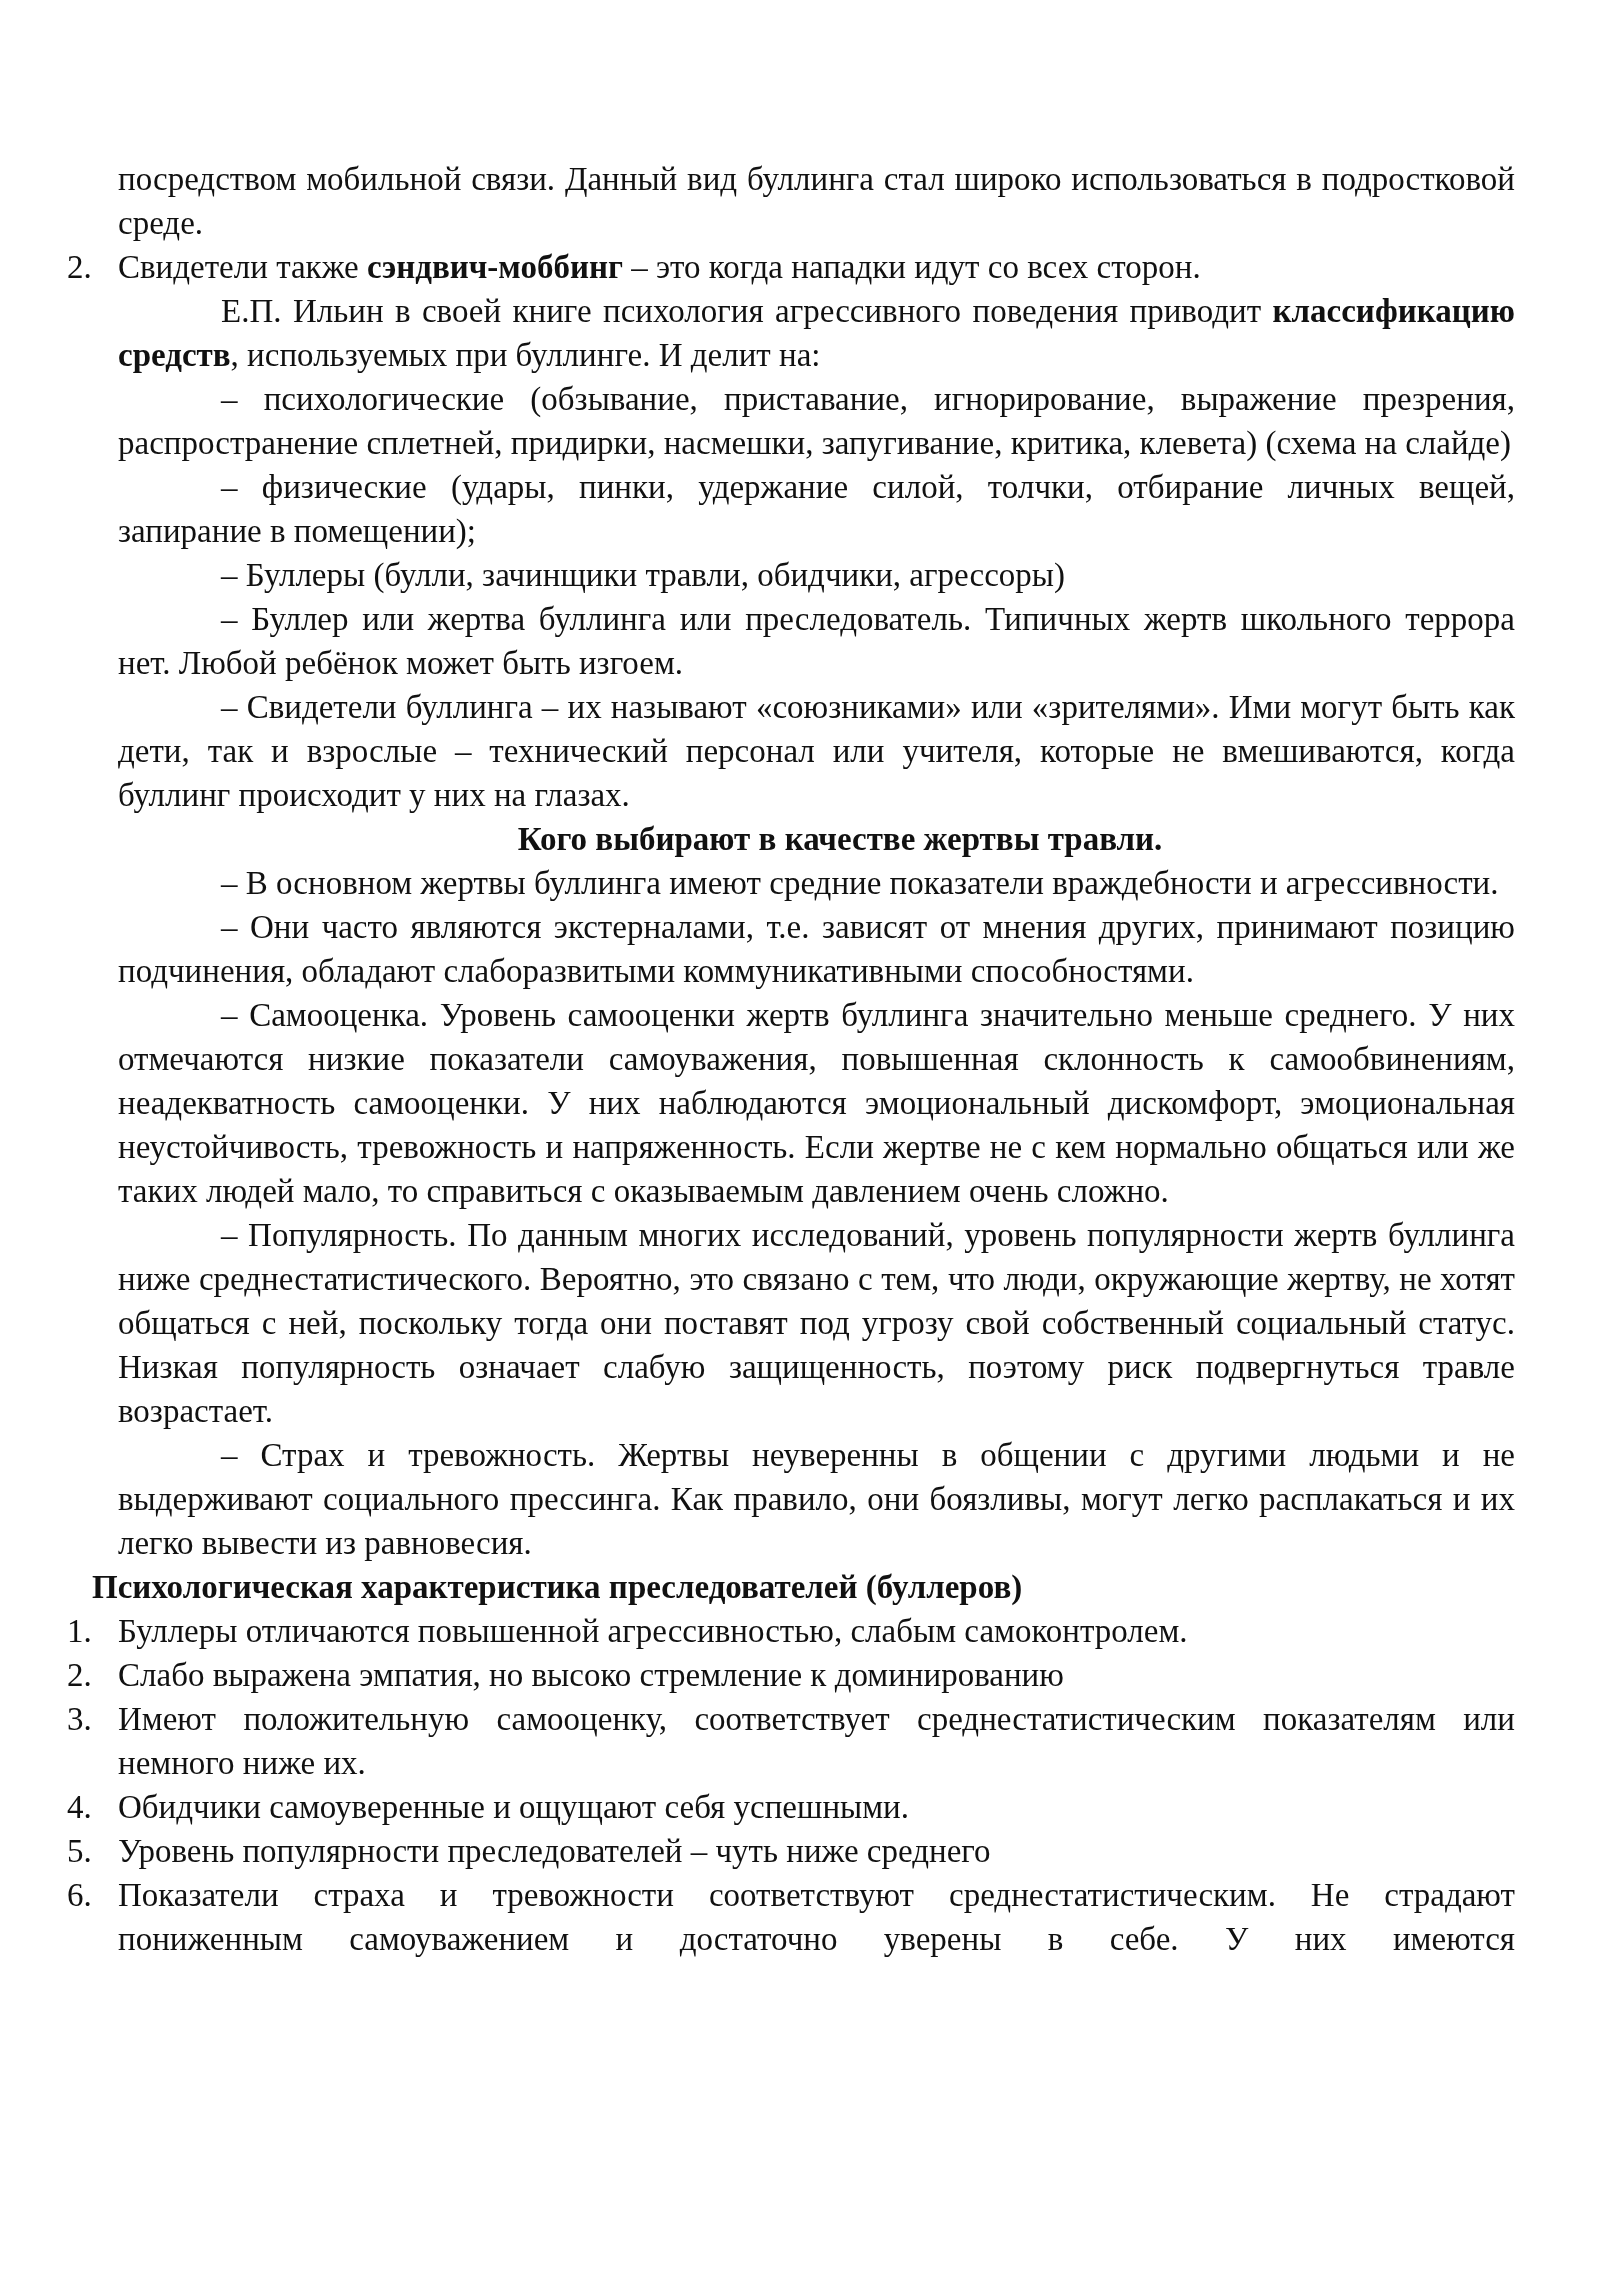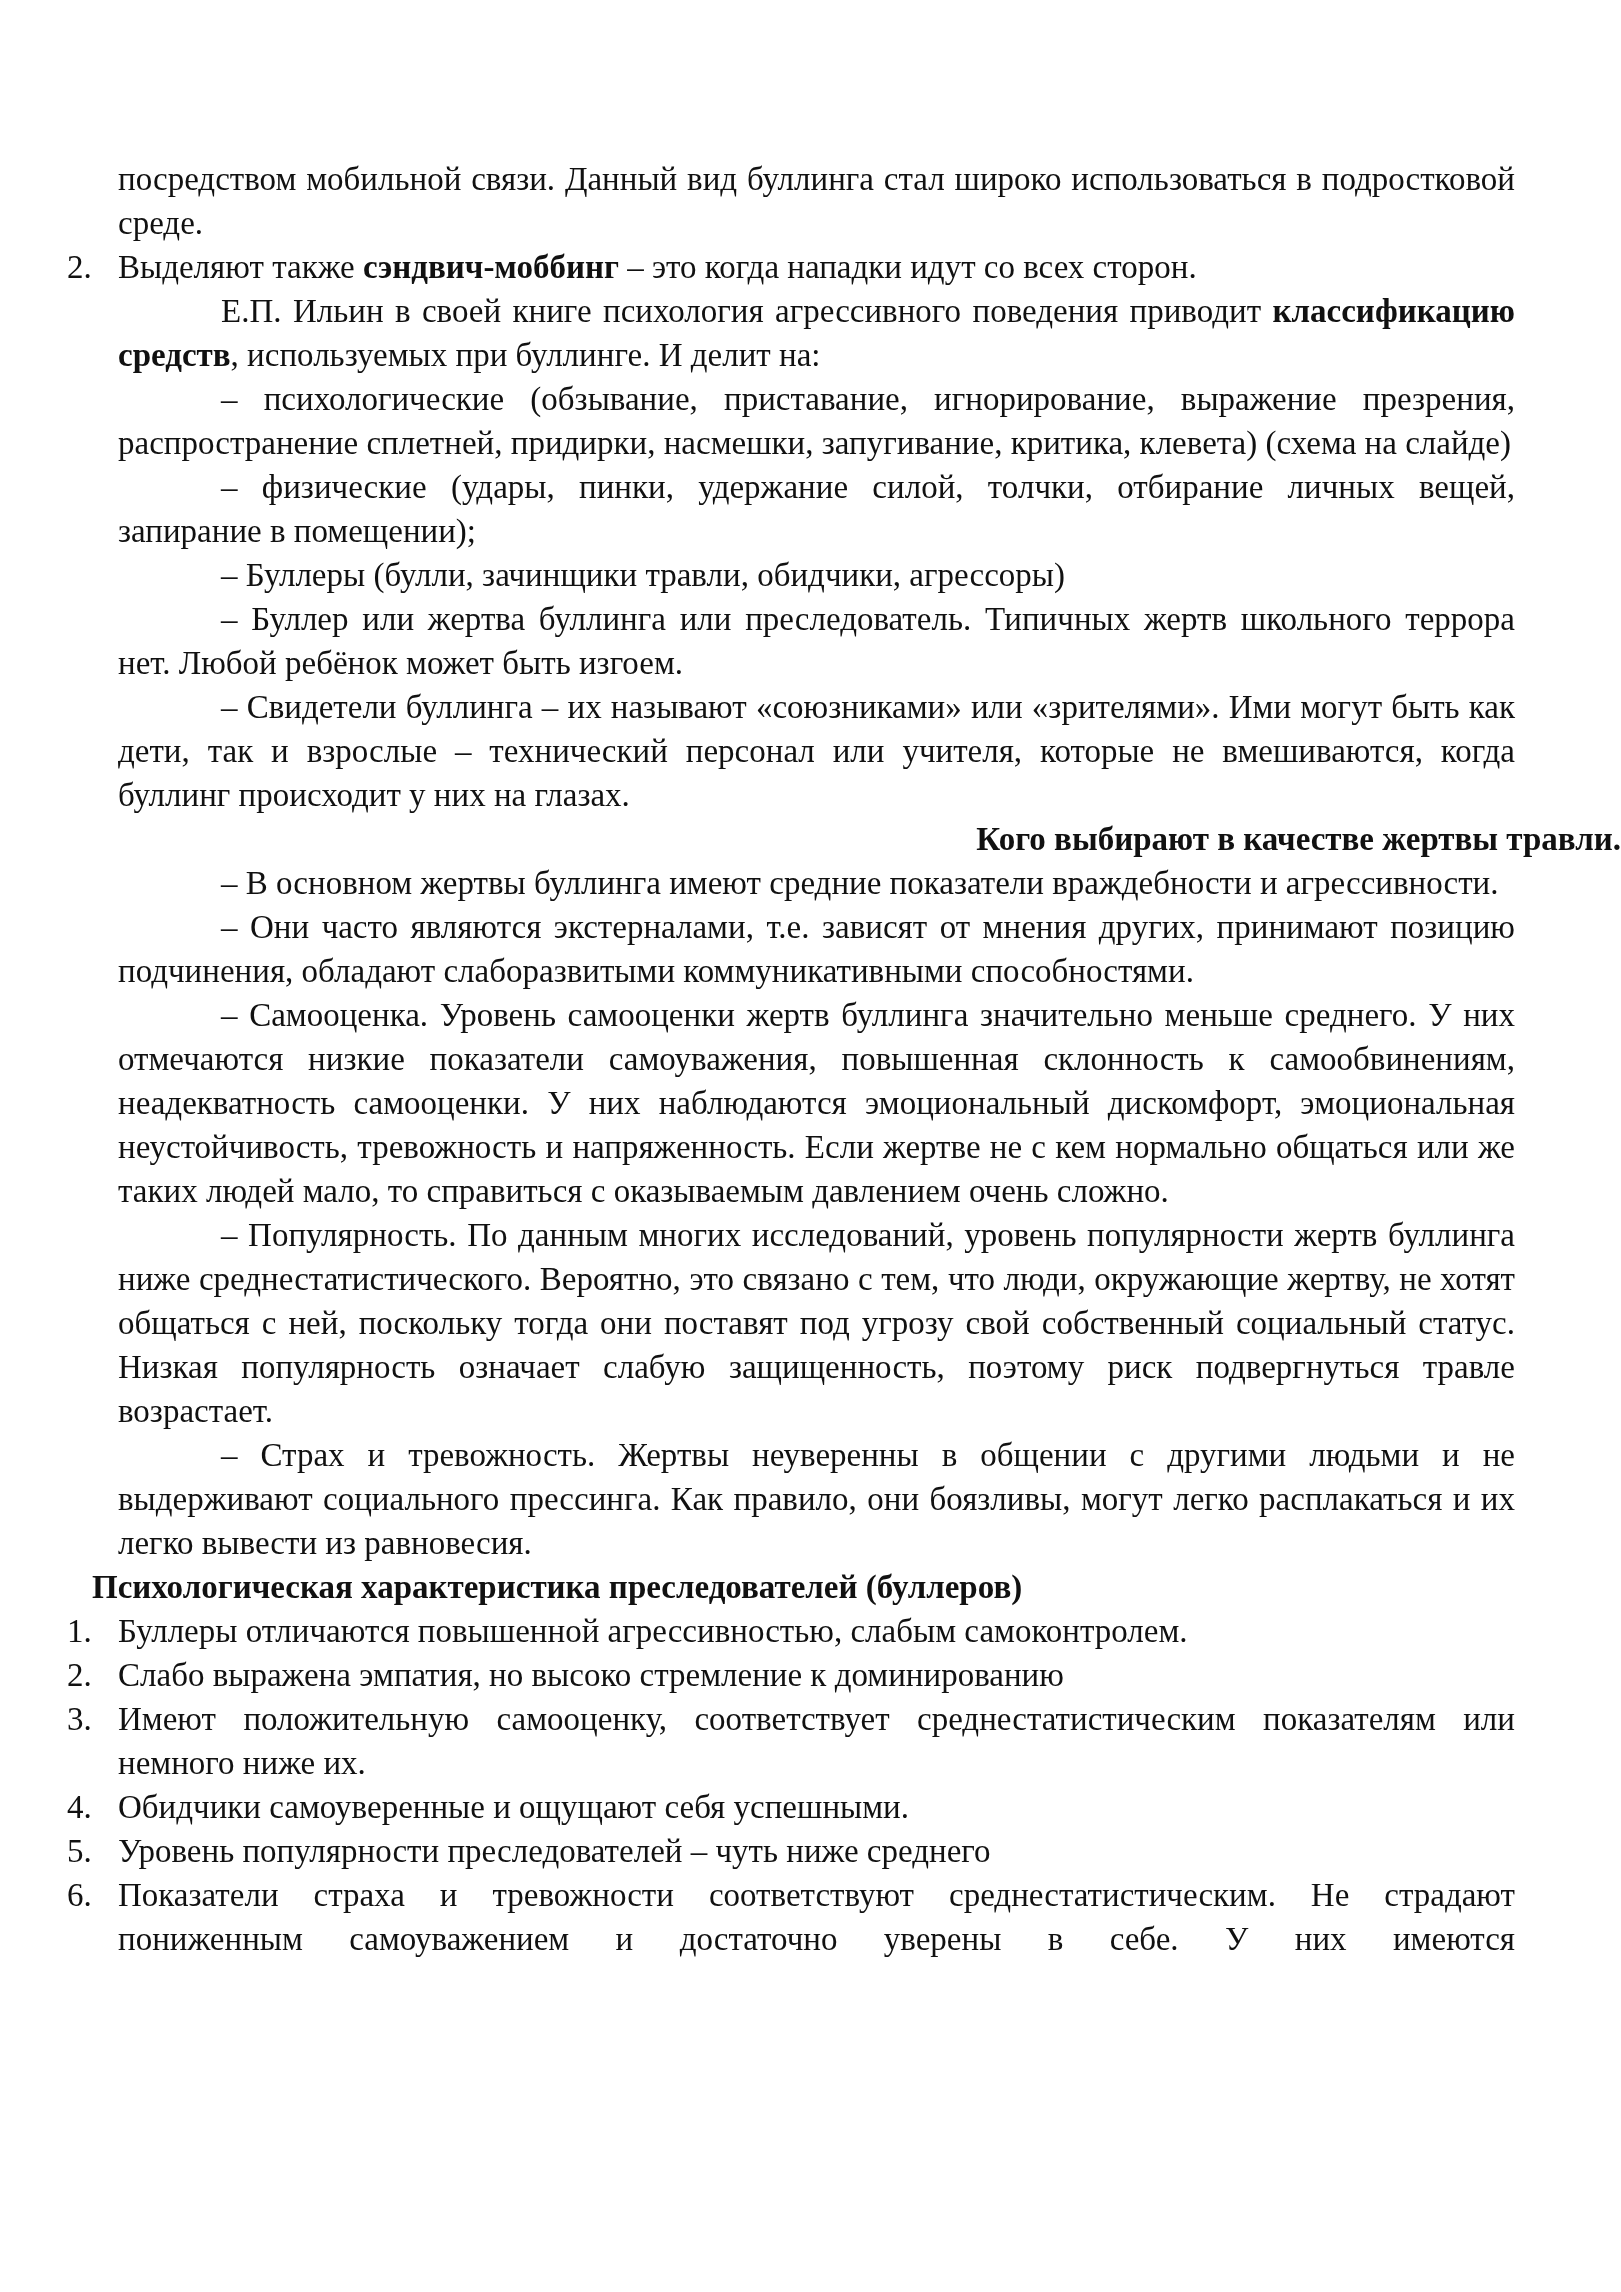--- a/index.html
+++ b/index.html
@@ -25,21 +25,21 @@
       padding-right: 106px;
     }
     .p.indent { text-indent: 103px; }
     .p.small-indent { text-indent: 118px; }
     .heading {
       font-weight: bold;
       font-size: 33px;
       line-height: 44px;
       margin: 0;
     }
-    .heading.center { text-align: right; padding-left: 59px; }
+    .heading.center { text-align: center; padding-left: 59px; }
     .heading.left-indent { padding-left: 92px; }
     .li {
       position: relative;
       font-size: 33px;
       line-height: 44px;
       text-align: justify;
       margin: 0;
       padding-left: 118px;
       padding-right: 106px;
     }
@@ -53,21 +53,21 @@
     .last-justify { text-align-last: left; }
   </style>
 </head>
 <body>
 
 <div class="page">
 
   <p class="p last-justify">посредством мобильной связи. Данный вид буллинга стал широко использоваться в подростковой среде.</p>
 
   <p class="li last-justify">
-    <span class="num">2.</span><span>Выделяют также </span><span class="bi">сэндвич-моббинг</span><span> – это когда нападки идут со всех сторон.</span>
+    <span class="num">2.</span><span>Свидетели также </span><span class="bi">сэндвич-моббинг</span><span> – это когда нападки идут со всех сторон.</span>
   </p>
 
   <p class="p indent last-justify">
     <span>Е.П. Ильин в своей книге психология агрессивного поведения приводит </span><span class="b">классификацию средств</span><span>, используемых при буллинге. И делит на:</span>
   </p>
 
   <p class="p indent last-justify">– психологические (обзывание, приставание, игнорирование, выражение презрения, распространение сплетней, придирки, насмешки, запугивание, критика, клевета) (схема на слайде)</p>
   <p class="p indent last-justify">– физические (удары, пинки, удержание силой, толчки, отбирание личных вещей, запирание в помещении);</p>
 
 

